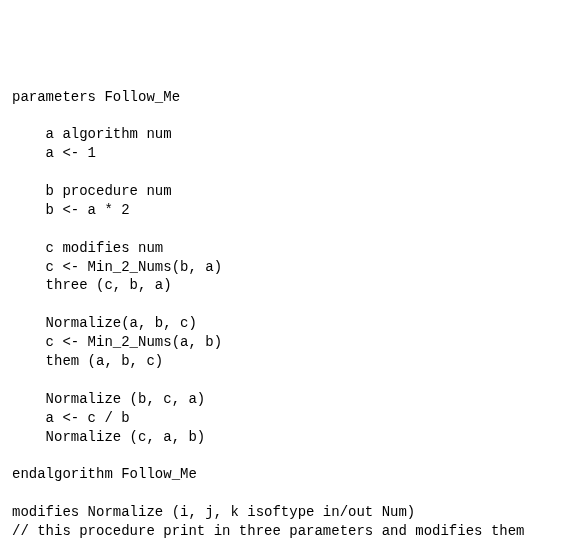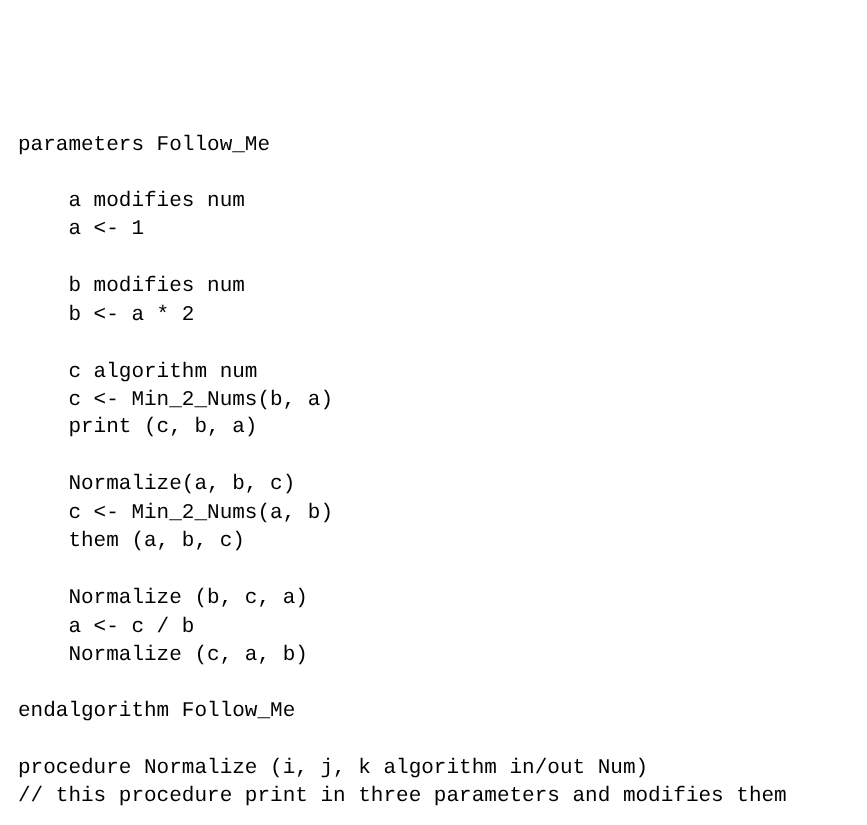--- a/index.html
+++ b/index.html
@@ -23,41 +23,41 @@
       white-space: pre;
     }
   </style>
 </head>
 <body>
 
 
 
 <div class="code-block"><span>parameters Follow_Me</span>
 <span></span>
-<span>    a modifies num</span>
+<span>    a algorithm num</span>
 <span>    a &lt;- 1</span>
 <span></span>
-<span>    b modifies num</span>
+<span>    b procedure num</span>
 <span>    b &lt;- a * 2</span>
 <span></span>
-<span>    c algorithm num</span>
+<span>    c modifies num</span>
 <span>    c &lt;- Min_2_Nums(b, a)</span>
-<span>    print (c, b, a)</span>
+<span>    three (c, b, a)</span>
 <span></span>
 <span>    Normalize(a, b, c)</span>
 <span>    c &lt;- Min_2_Nums(a, b)</span>
 <span>    them (a, b, c)</span>
 <span></span>
 <span>    Normalize (b, c, a)</span>
 <span>    a &lt;- c / b</span>
 <span>    Normalize (c, a, b)</span>
 <span></span>
 <span>endalgorithm Follow_Me</span>
 <span></span>
-<span>procedure Normalize (i, j, k algorithm in/out Num)</span>
+<span>modifies Normalize (i, j, k isoftype in/out Num)</span>
 <span>// this procedure print in three parameters and modifies them</span>
 <span></span>
 
 
 
 
 <span></span>
 
 <span></span>
 </div>

